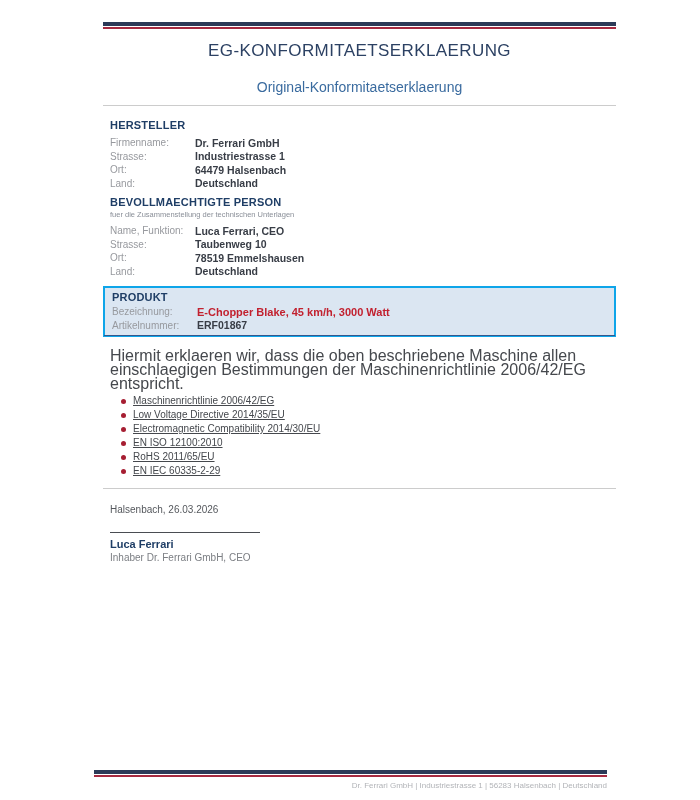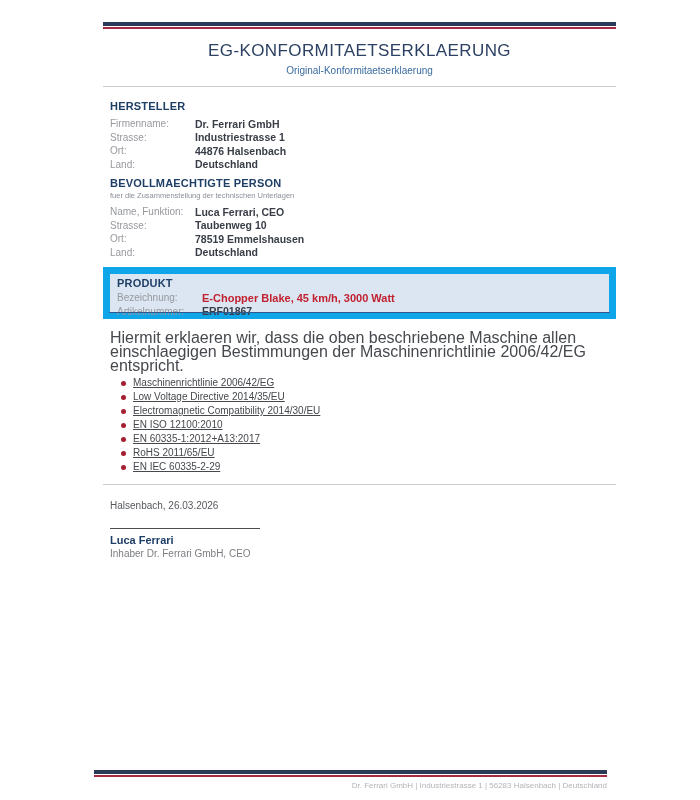--- a/index.html
+++ b/index.html
@@ -12,37 +12,37 @@
   .page { position:absolute; left:103px; top:22px; width:513px; }
 
   
   .bar-navy { height:4px; background:#2b3a57; margin-bottom:1px; }
   .bar-red  { height:2px; background:#a62a40; }
 
   h1.doc-title {
     margin:12px 0 0; text-align:center; font-size:17px; font-weight:normal;
     color:#2c4163; letter-spacing:0.4px;
   }
-  .doc-subtitle { text-align:center; color:#3a6b9f; font-size:10px; margin-top:4px; }
+  .doc-subtitle { text-align:center; color:#3a6b9f; font-size:14px; margin-top:18px; }
   .rule { border:none; border-top:1px solid #cccccc; margin:10px 0 0; height:0; }
 
   .block { padding-left:7px; }
   .block-hersteller { margin-top:13px; }
   .block-person { margin-top:6px; }
   h2.sec-heading { margin:0; font-size:11px; color:#1f3e66; letter-spacing:0.2px; }
   .sec-caption { font-size:7.5px; color:#8a8f98; margin-top:2px; }
 
   .rows { margin-top:5px; }
   .row { display:flex; align-items:center; height:13.5px; font-size:10px; }
   .row .label { width:85px; color:#97999e; flex:none; }
   .row .value { font-weight:bold; color:#383d46; font-size:10.5px; white-space:nowrap; }
 
   .produkt-box {
     margin-top:8px; position:relative; height:31px; overflow:visible;
-    background:#dbe6f2; border:7px solid #0ea5e9; padding:3px 0 4px 7px;
+    background:#dbe6f2; border:2px solid #0ea5e9; padding:3px 0 13px 7px;
   }
   .produkt-box::after {
     content:""; position:absolute; left:-1px; right:-1px; bottom:-1px;
     height:1px; background:#34578c;
   }
   .produkt-box h2.sec-heading { margin-bottom:2px; }
   .value-red { color:#c2212f !important; font-size:11px !important; }
 
   .para {
     white-space:pre-line; font-size:16px; color:#45484d; line-height:14px;
@@ -89,21 +89,21 @@
       <div class="row">
         <span class="label">Firmenname:</span>
         <span class="value">Dr. Ferrari GmbH</span>
       </div>
       <div class="row">
         <span class="label">Strasse:</span>
         <span class="value">Industriestrasse 1</span>
       </div>
       <div class="row">
         <span class="label">Ort:</span>
-        <span class="value">44876 Halsenbach</span>
+        <span class="value">64479 Halsenbach</span>
       </div>
       <div class="row">
         <span class="label">Land:</span>
         <span class="value">Deutschland</span>
       </div>
     </div>
   </section>
 
   <section class="block block-person">
     <h2 class="sec-heading">BEVOLLMAECHTIGTE PERSON</h2>
@@ -141,21 +141,20 @@
   </section>
 
   <p class="para">Hiermit erklaeren wir, dass die oben beschriebene Maschine allen
 einschlaegigen Bestimmungen der Maschinenrichtlinie 2006/42/EG entspricht.</p>
 
   <ul class="standards">
     <li><span class="bullet"></span><span>Maschinenrichtlinie 2006/42/EG</span></li>
     <li><span class="bullet"></span><span>Low Voltage Directive 2014/35/EU</span></li>
     <li><span class="bullet"></span><span>Electromagnetic Compatibility 2014/30/EU</span></li>
     <li><span class="bullet"></span><span>EN ISO 12100:2010</span></li>
-    <li><span class="bullet"></span><span>EN 60335-1:2012+A13:2017</span></li>
     <li><span class="bullet"></span><span>RoHS 2011/65/EU</span></li>
     <li><span class="bullet"></span><span>EN IEC 60335-2-29</span></li>
   </ul>
 
   <hr class="rule rule2">
 
   <div class="place-date">Halsenbach, 26.03.2026</div>
   <div class="sig-line"></div>
   <div class="sig-name">Luca Ferrari</div>
   <div class="sig-role">Inhaber Dr. Ferrari GmbH, CEO</div>

